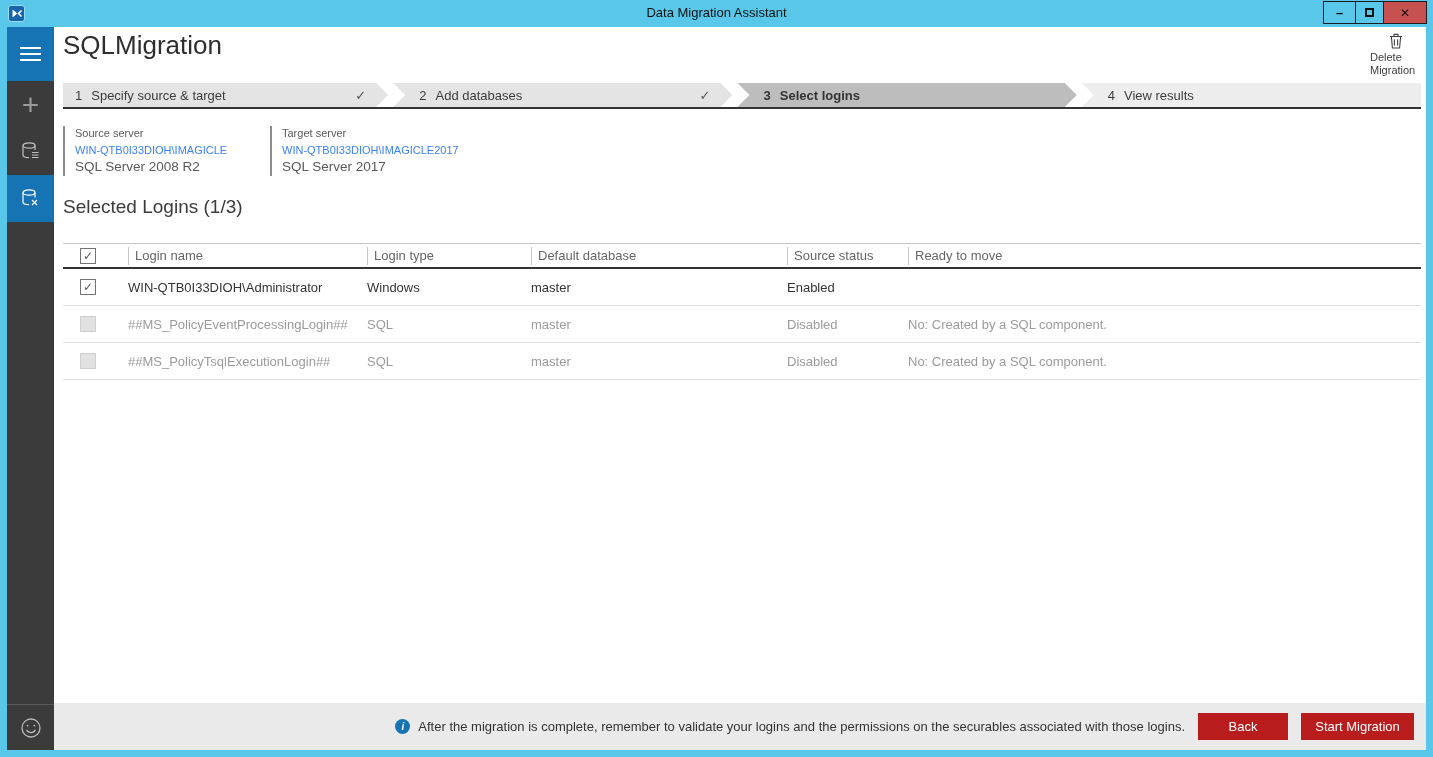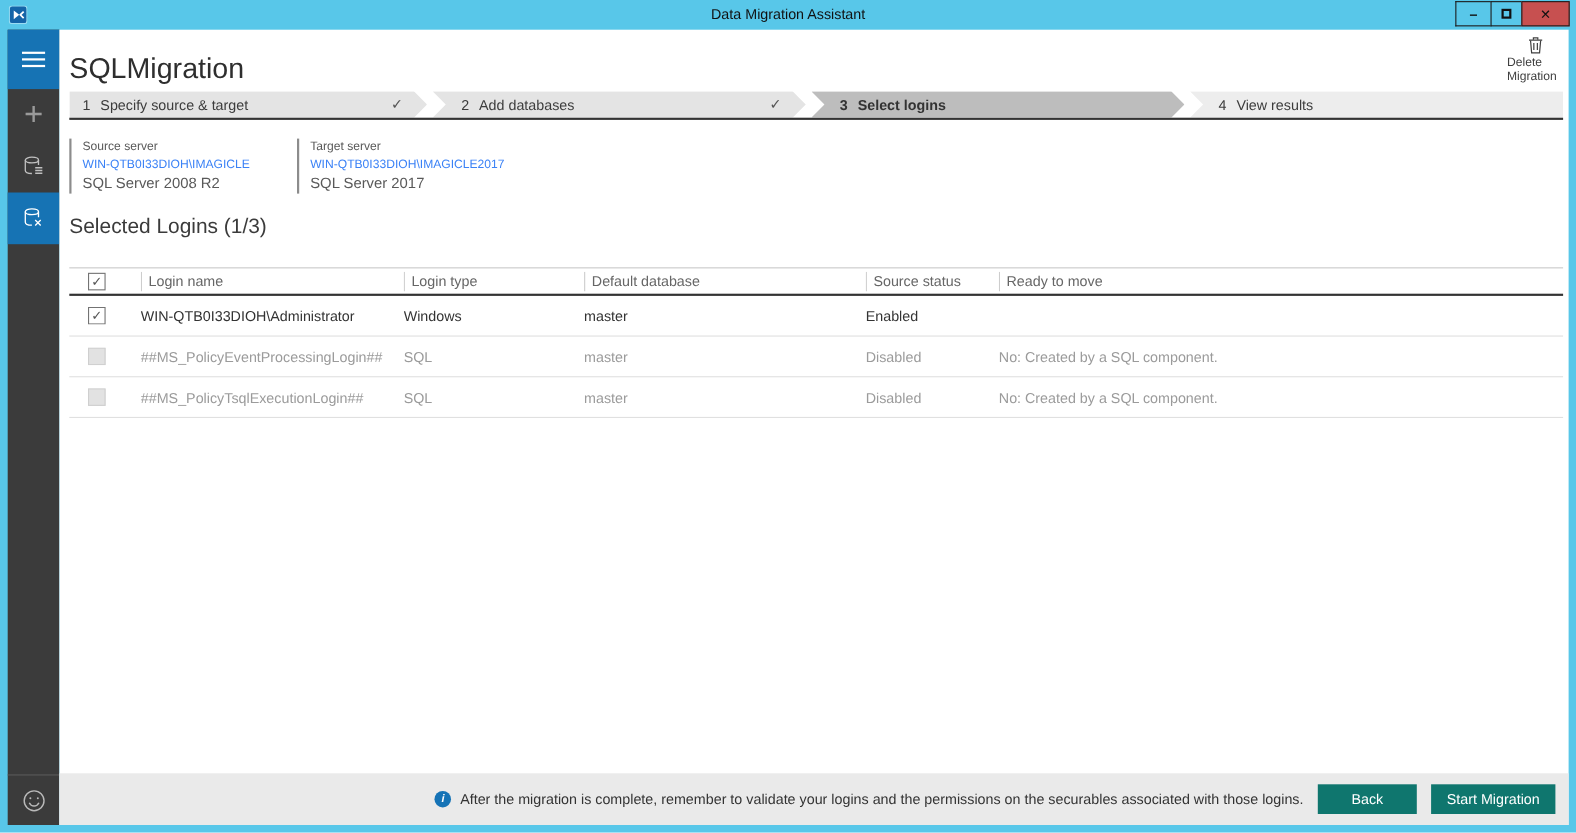--- a/index.html
+++ b/index.html
@@ -25,21 +25,21 @@
   .side-hamburger { width:47px; height:54px; background:#1673B4; display:flex; align-items:center; justify-content:center; }
   .hamb { display:flex; flex-direction:column; gap:4px; }
   .hamb i { display:block; width:21px; height:2px; background:#fff; }
   .side-plus { color:#9a9a9a; font-size:30px; font-weight:300; line-height:28px; }
   .side-item.selected { background:#1673B4; }
   .side-bottom { position:absolute; left:0; bottom:0; width:47px; height:46px;
                  border-top:1px solid #5a5a5a; display:flex; align-items:center; justify-content:center; }
 
   
   .main { position:absolute; left:54px; top:27px; width:1372px; height:723px; background:#fff; }
-  .page-title { position:absolute; left:9px; top:20px; font-size:26px; color:#2e2e2e; font-weight:400; }
+  .page-title { position:absolute; left:9px; top:3px; font-size:26px; color:#2e2e2e; font-weight:400; }
 
   .delete-mig { position:absolute; left:1312px; top:6px; width:60px; text-align:left; cursor:default; }
   .delete-mig svg { display:block; margin:0 auto 2px auto; }
   .delete-mig .dlabel { font-size:11px; color:#404040; line-height:13px; width:52px; margin:0 auto; }
 
   
   .steps { position:absolute; left:9px; top:56px; width:1358px; height:24px; display:flex; gap:5px; }
   .step { flex:1 1 0; display:flex; align-items:center; font-size:13px; color:#3c3c3c; padding-left:26px; }
   .step .num { margin-right:9px; }
   .step .check { margin-left:auto; margin-right:22px; color:#555; font-size:13px; }
@@ -76,21 +76,21 @@
               align-items:center; justify-content:center; font-size:12px; color:#555; }
   .checkbox.disabled { background:#e2e2e2; border-color:#cfcfcf; }
 
   
   .footer { position:absolute; left:0; bottom:0; width:1372px; height:47px; background:#EAEAEA;
             display:flex; align-items:center; justify-content:flex-end; padding-right:12px; gap:13px; }
   .foot-msg { display:flex; align-items:center; gap:8px; font-size:13px; color:#333; }
   .info-icon { width:15px; height:15px; border-radius:50%; background:#1573B6; color:#fff;
                font-size:10px; font-weight:bold; display:flex; align-items:center; justify-content:center;
                font-style:italic; flex:0 0 15px; }
-  .btn { height:27px; background:#0f766e; color:#fff; font-size:13px; display:flex;
+  .btn { height:27px; background:#b91c1c; color:#fff; font-size:13px; display:flex;
          align-items:center; justify-content:center; border:none; cursor:default; }
   .btn-back { width:90px; }
   .btn-start { width:113px; }
 </style>
 </head>
 <body>
 
 <div class="frame">
 
   <div class="titlebar">

